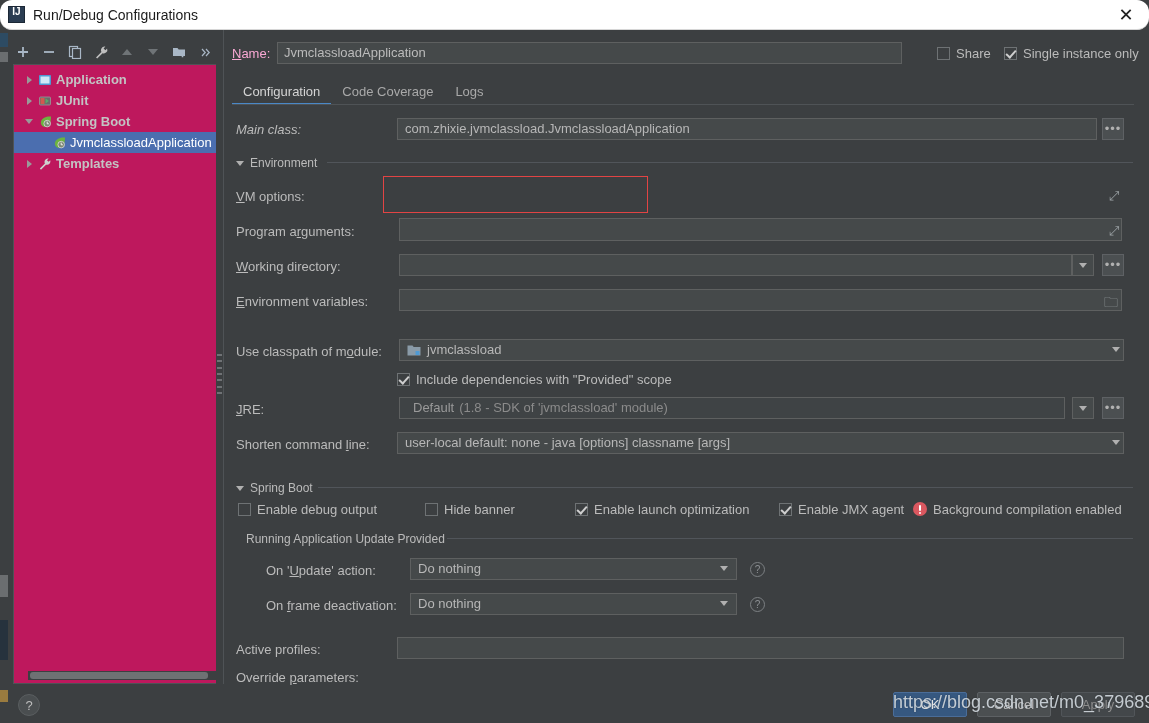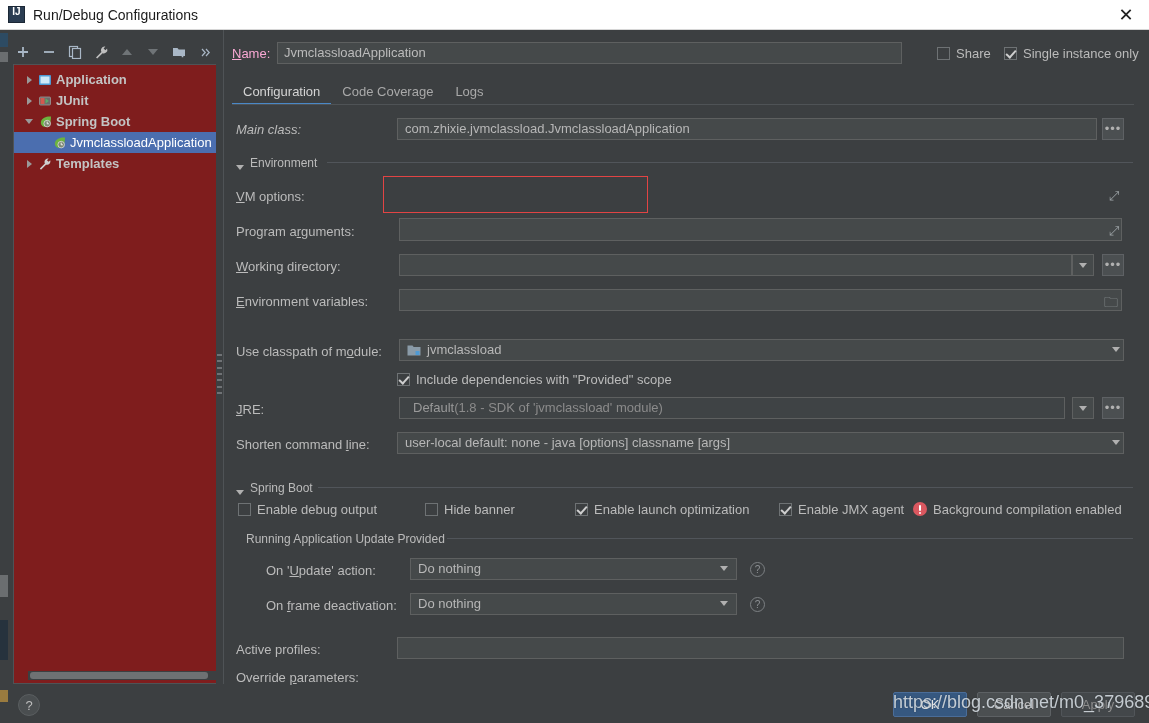--- a/index.html
+++ b/index.html
@@ -17,20 +17,21 @@
     background: #3c3f41;
   }
 
   
   .titlebar {
     position: absolute; left: 0; top: 0;
     width: 1149px; height: 30px;
     background: #ffffff;
     display: flex; align-items: center;
     border-bottom: 1px solid #d6d6d6;
+    border-radius: 12px;
   }
   .title-icon {
     width: 17px; height: 17px; margin-left: 8px; margin-right: 8px;
     background: #2b3d52; border: 1px solid #1b2735;
     position: relative; flex: none;
   }
   .title-icon::before {
     content: "IJ";
     position: absolute; left: 0; right: 0; top: -1px;
     text-align: center; color: #ffffff;
@@ -70,21 +71,21 @@
     width: 26px; height: 26px;
     display: flex; align-items: center; justify-content: center;
     color: #a9b7c6;
   }
   .tbtn svg { display: block; }
 
   
   .tree-panel {
     position: absolute; left: 13px; top: 64px;
     width: 206px; height: 620px;
-    background: #7f1d1d;
+    background: #be185d;
     border: 1px solid #4f5356;
     overflow: hidden;
   }
   .tree-row {
     height: 21px;
     display: flex; align-items: center;
     padding-left: 8px;
     font-size: 13px;
     color: #bbbbbb;
     white-space: nowrap;
@@ -242,21 +243,21 @@
     display: flex; align-items: center; justify-content: center;
   }
   .expand-ico {
     position: absolute; color: #9aa0a3; font-size: 13px;
     font-family: "DejaVu Sans", sans-serif;
   }
 
   
   .sect-head {
     position: absolute;
-    display: flex; align-items: flex-end;
+    display: flex; align-items: center;
     font-size: 12px; color: #bbbbbb;
     white-space: nowrap;
   }
   .sect-head .tri {
     width: 0; height: 0;
     border-top: 5px solid #b0b0b0;
     border-left: 4px solid transparent;
     border-right: 4px solid transparent;
     margin-right: 6px;
   }
@@ -534,21 +535,21 @@
     <i class="drop-arrow" style="left:1112px; top:347px;"></i>
 
     <div class="chk-row" style="left:397px; top:372px;">
       <span class="cb checked"></span>
       <span>Include dependencies with "Provided" scope</span>
     </div>
 
     <div class="lbl" style="left:236px; top:402px;"><u>J</u>RE:</div>
     <div class="fld disabled" style="left:399px; top:397px; width:666px; height:22px;padding-left:13px;">
       <span>Default</span>
-      <span class="muted" style="">(1.8 - SDK of 'jvmclassload' module)</span>
+      <span class="muted" style="margin-left:5px;">(1.8 - SDK of 'jvmclassload' module)</span>
     </div>
     <div class="drop-btn" style="left:1072px; top:397px; width:22px; height:22px;">
       <i class="drop-arrow" style="position:relative;"></i>
     </div>
     <div class="btn-sq" style="left:1102px; top:397px; width:22px; height:22px;">
       <span class="dots3">•••</span>
     </div>
 
     <div class="lbl" style="left:236px; top:437px;">Shorten command <u>l</u>ine:</div>
     <div class="fld" style="left:397px; top:432px; width:727px; height:22px;">user-local default: none - java [options] classname [args]</div>

